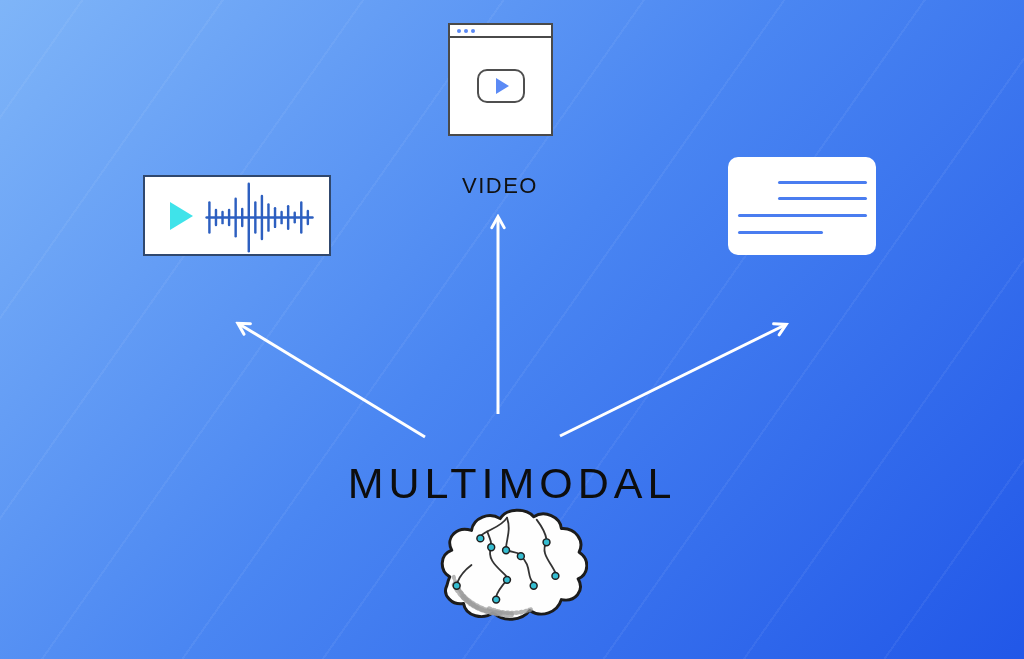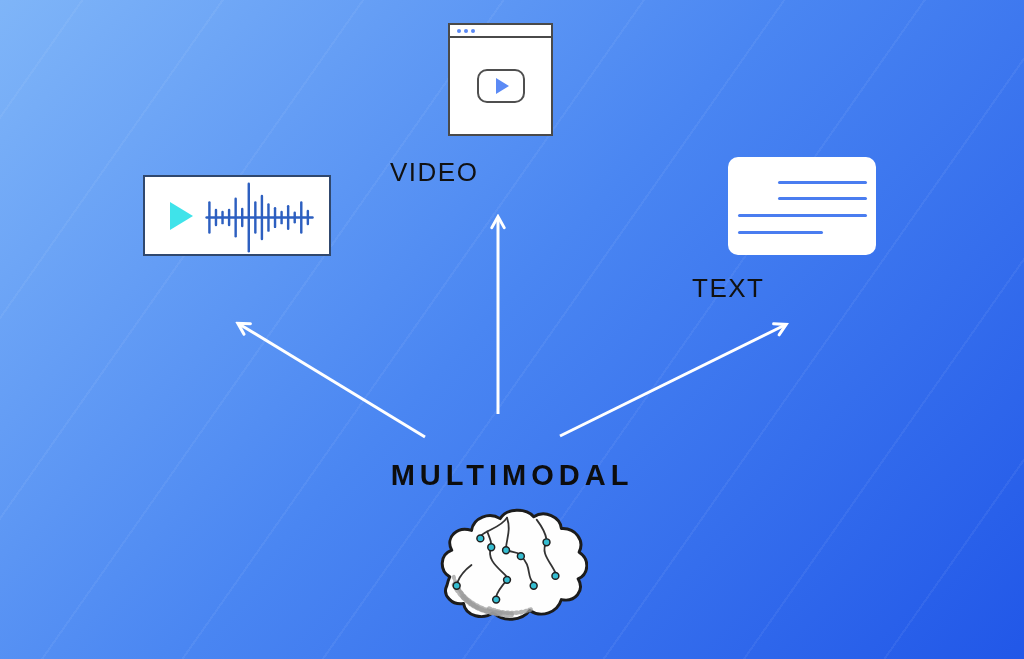--- a/index.html
+++ b/index.html
@@ -24,23 +24,25 @@
       rgba(255,255,255,0.0) 2px, rgba(255,255,255,0.0) 115px);
     pointer-events: none;
   }
 
   .arrows-layer { position: absolute; left: 0; top: 0; width: 1024px; height: 659px; }
   .arrow { stroke: var(--arrow); stroke-width: 3; fill: none; }
 
   .node-label {
     position: absolute;
     width: 220px;
-    font-size: 26px;
+    text-align: center;
+    font-size: 22px;
     letter-spacing: 1.5px;
     color: var(--label_text);
+    margin-top: 16px;
   }
   .audio-label { left: 127px; top: 273px; }
   .video-label { left: 390px; top: 157px; }
   .text-label  { left: 692px; top: 273px; }
 
   
   .audio-card {
     position: absolute; left: 143px; top: 175px;
     width: 188px; height: 81px;
     background: var(--card_bg);
@@ -97,22 +99,22 @@
   .text-line.l1 { left: 50px; right: 9px;  top: 24px; }
   .text-line.l2 { left: 50px; right: 9px;  top: 40px; }
   .text-line.l3 { left: 10px; right: 9px;  top: 57px; }
   .text-line.l4 { left: 10px; width: 85px; top: 74px; }
 
   
   .diagram-title {
     position: absolute; left: 0; top: 459px;
     width: 1024px;
     text-align: center;
-    font-size: 29px;
-    font-weight: bold;
+    font-size: 43px;
+    font-weight: normal;
     letter-spacing: 5px;
     color: var(--title_text);
   }
   .brain-svg { position: absolute; left: 430px; top: 507px; width: 158px; height: 122px; }
   .brain-outline { fill: #fefefe; stroke: var(--brain_outline); stroke-width: 3; stroke-linejoin: round; }
   .neural-line { fill: none; stroke: var(--brain_line); stroke-width: 1.8; stroke-linecap: round; }
   .neural-dot { fill: var(--node_dot); stroke: #1f1f1f; stroke-width: 1.5; }
   .halftone { fill: none; stroke: #9c9c9c; stroke-linecap: round; opacity: 0.75; }
 </style>
 </head>
@@ -167,21 +169,20 @@
     </div>
   </div>
   <div class="node-label video-label">VIDEO</div>
 
   <div class="text-card">
     <div class="text-line l1"></div>
     <div class="text-line l2"></div>
     <div class="text-line l3"></div>
     <div class="text-line l4"></div>
   </div>
-  <div class="node-label text-label">TEXT</div>
 
   <div class="diagram-title">MULTIMODAL</div>
 
   <svg class="brain-svg" viewBox="0 0 160 122">
     <path class="brain-outline" d="M20,70 C10,64 9,48 22,43 C15,30 28,18 42,23 C44,10 60,4 71,11 C78,0 97,0 105,9 C116,2 132,9 133,21 C147,20 157,33 151,45 C162,52 161,67 150,72 C157,84 147,96 133,93 C129,106 113,112 101,104 C93,115 74,116 64,106 C54,114 36,110 34,97 C23,99 12,89 17,79 C18,75 19,72 20,70 Z"></path>
 
     <path class="halftone" d="M25,78 C34,96 56,108 82,108" stroke-width="6" stroke-dasharray="1.6 3.6"></path>
     <path class="halftone" d="M33,90 C44,102 58,107 74,107" stroke-width="5" stroke-dasharray="1.4 3.2"></path>
     <path class="halftone" d="M24,70 C28,84 38,96 50,102" stroke-width="4" stroke-dasharray="1.3 3"></path>
     <path class="halftone" d="M60,102 C74,108 92,108 104,102" stroke-width="4.5" stroke-dasharray="1.4 3.2"></path>

